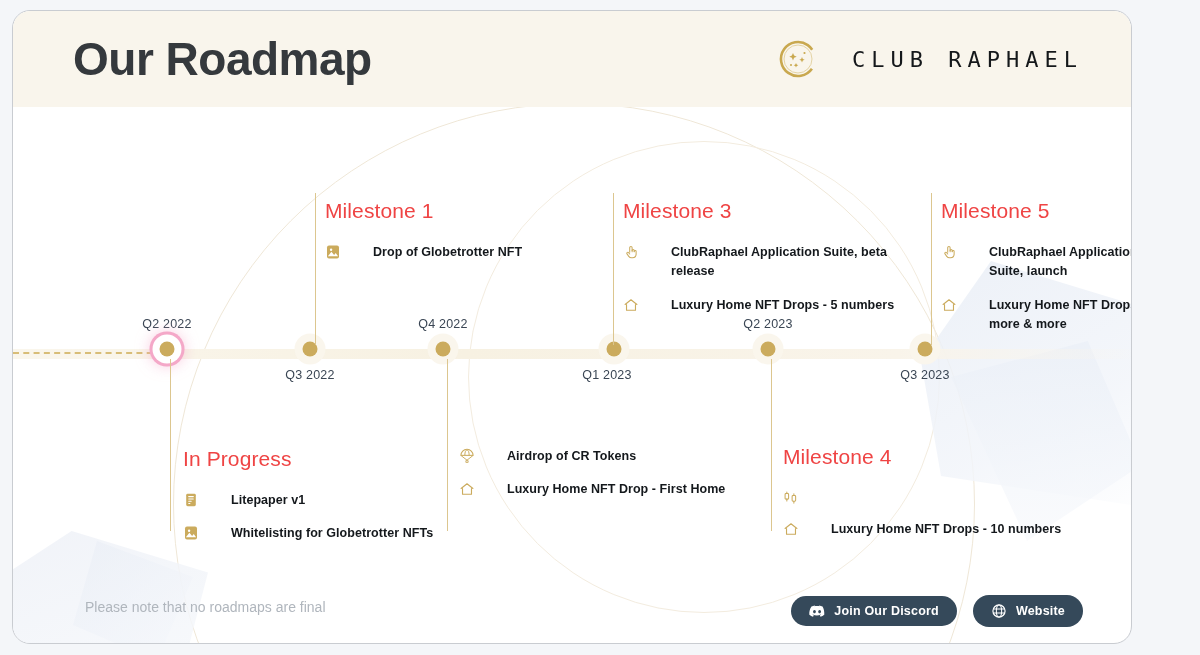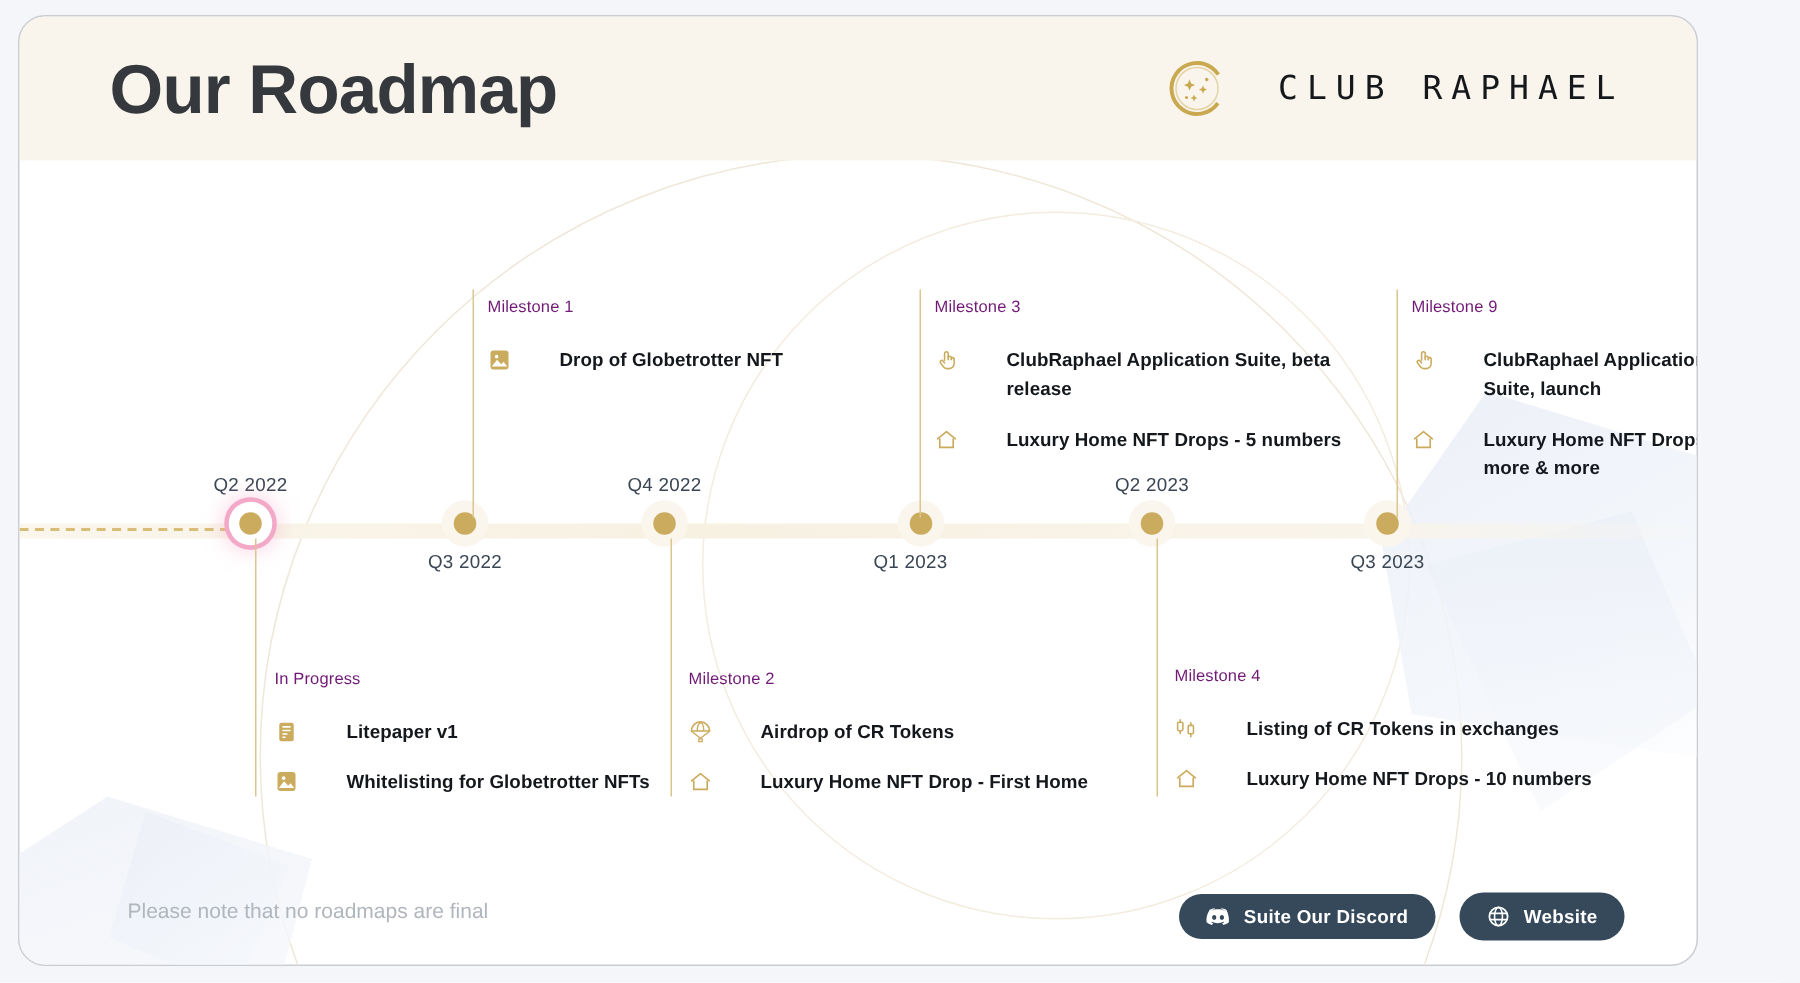--- a/index.html
+++ b/index.html
@@ -88,21 +88,21 @@
   .node-label{
     position:absolute;left:50%;transform:translateX(-50%);
     font-size:12.5px;color:#3a4654;white-space:nowrap;letter-spacing:.2px;
   }
   .label-up{bottom:26px;}
   .label-down{top:26px;}
 
   
   .ms{position:absolute;box-sizing:border-box;}
   .ms-title{
-    font-size:11px;color:#701a75;font-weight:400;margin:0 0 20px 0;
+    font-size:21px;color:#ef4444;font-weight:400;margin:0 0 20px 0;
     letter-spacing:.1px;
   }
   .ms-items{display:flex;flex-direction:column;gap:14px;}
   .ms-item{display:flex;align-items:flex-start;gap:11px;}
   .ms-item-text{
     font-size:12.5px;color:#14181c;font-weight:bold;line-height:1.55;
     letter-spacing:.05px;
     padding-left:21px;
   }
   .ico{width:16px;height:16px;flex:0 0 16px;margin-top:1px;}
@@ -220,21 +220,21 @@
                 <path d="M2.6 9.4 10 3.4l7.4 6" stroke="#cbab5d" stroke-width="1.4" stroke-linecap="round" stroke-linejoin="round"></path>
                 <path d="M4.4 9.6v7h11.2v-7" stroke="#cbab5d" stroke-width="1.4" stroke-linecap="round" stroke-linejoin="round"></path>
               </svg>
             </span>
             <span class="ms-item-text">Luxury Home NFT Drops - 5 numbers</span>
           </div>
         </div>
       </div>
       <div style="position: absolute; width: 1.4px; background: rgb(220, 198, 143); left: 918px; top: 182px; height: 152px;"></div>
       <div class="ms" style="left: 928px; top: 188px; width: 225px;">
-        <div class="ms-title">Milestone 9</div>
+        <div class="ms-title">Milestone 5</div>
         <div class="ms-items">
           <div class="ms-item">
             <span style="display: flex; flex: 0 0 16px;">
               <svg class="ico" viewBox="0 0 20 20" fill="none">
                 <path d="M8.4 10.2V4.6a1.5 1.5 0 0 1 3 0v5.2" stroke="#cbab5d" stroke-width="1.3" stroke-linecap="round"></path>
                 <path d="M11.4 8.2a1.3 1.3 0 0 1 2.6 0v1.6" stroke="#cbab5d" stroke-width="1.3" stroke-linecap="round"></path>
                 <path d="M14 9.2a1.2 1.2 0 0 1 2.4 0v3.4c0 2.8-1.9 4.6-4.5 4.6h-1.3c-1.6 0-2.5-.6-3.4-1.8l-2.2-3c-.5-.7-.3-1.5.4-1.9.6-.3 1.3-.2 1.7.4l1.3 1.6" stroke="#cbab5d" stroke-width="1.3" stroke-linecap="round" stroke-linejoin="round"></path>
               </svg>
             </span>
             <span class="ms-item-text">ClubRaphael Application Suite, launch</span>
@@ -273,21 +273,20 @@
                 <circle cx="7.6" cy="7.2" r="1.5" fill="#fff"></circle>
                 <path d="M3.6 15.4 L8 9.8 L11.4 13.6 L13.4 11.4 L16.4 15.4 Z" fill="#fff"></path>
               </svg>
             </span>
             <span class="ms-item-text">Whitelisting for Globetrotter NFTs</span>
           </div>
         </div>
       </div>
       <div style="position: absolute; width: 1.4px; background: rgb(220, 198, 143); left: 434px; top: 348px; height: 172px;"></div>
       <div class="ms" style="left: 446px; top: 436px; width: 300px;">
-        <div class="ms-title">Milestone 2</div>
         <div class="ms-items">
           <div class="ms-item">
             <span style="display: flex; flex: 0 0 16px;">
               <svg class="ico" viewBox="0 0 20 20" fill="none">
                 <path d="M2.4 9.2a7.6 7.6 0 0 1 15.2 0" stroke="#cbab5d" stroke-width="1.4" stroke-linecap="round"></path>
                 <path d="M2.4 9.2h15.2" stroke="#cbab5d" stroke-width="1.3"></path>
                 <path d="M7.3 9.2c0-4.4 1.2-6.8 2.7-6.8s2.7 2.4 2.7 6.8" stroke="#cbab5d" stroke-width="1.2"></path>
                 <path d="M2.7 9.6 10 15.2 17.3 9.6" stroke="#cbab5d" stroke-width="1.2" stroke-linejoin="round"></path>
                 <path d="M8.6 15.8h2.8v2.2H8.6z" stroke="#cbab5d" stroke-width="1.1"></path>
               </svg>
@@ -311,21 +310,20 @@
         <div class="ms-items">
           <div class="ms-item">
             <span style="display: flex; flex: 0 0 16px;">
               <svg class="ico" viewBox="0 0 20 20" fill="none">
                 <rect x="2.6" y="4.4" width="4.4" height="7" rx="1.1" stroke="#cbab5d" stroke-width="1.3"></rect>
                 <path d="M4.8 2.4v2M4.8 11.4v2.4" stroke="#cbab5d" stroke-width="1.3" stroke-linecap="round"></path>
                 <rect x="11.4" y="7" width="4.4" height="7" rx="1.1" stroke="#cbab5d" stroke-width="1.3"></rect>
                 <path d="M13.6 4.8v2.2M13.6 14v2.4" stroke="#cbab5d" stroke-width="1.3" stroke-linecap="round"></path>
               </svg>
             </span>
-            <span class="ms-item-text">Listing of CR Tokens in exchanges</span>
           </div>
           <div class="ms-item">
             <span style="display: flex; flex: 0 0 16px;">
               <svg class="ico" viewBox="0 0 20 20" fill="none">
                 <path d="M2.6 9.4 10 3.4l7.4 6" stroke="#cbab5d" stroke-width="1.4" stroke-linecap="round" stroke-linejoin="round"></path>
                 <path d="M4.4 9.6v7h11.2v-7" stroke="#cbab5d" stroke-width="1.4" stroke-linecap="round" stroke-linejoin="round"></path>
               </svg>
             </span>
             <span class="ms-item-text">Luxury Home NFT Drops - 10 numbers</span>
           </div>
@@ -334,21 +332,21 @@
     </div>
 
   <div id="footer-note">Please note that no roadmaps are final</div>
   <div id="footer-actions">
       <button class="pill">
         <span style="display: flex; align-items: center;">
           <svg width="16" height="13" viewBox="0 0 24 18" fill="#fff">
               <path d="M20.3 1.6A19.8 19.8 0 0 0 15.4.1l-.3.6c1.7.4 2.9 1 4.1 1.8-2-1-4-1.6-7.2-1.6S6.8 1.5 4.8 2.5c1.2-.8 2.6-1.5 4.1-1.8L8.6.1a19.7 19.7 0 0 0-4.9 1.5C.9 5.8.2 9.9.5 13.9c1.9 1.4 3.7 2.2 5.5 2.8l1.2-1.8c-.7-.3-1.4-.6-2-1 .2-.1.3-.2.5-.3 3.9 1.8 8.1 1.8 12 0l.5.3c-.6.4-1.3.7-2 1l1.2 1.8c1.8-.6 3.6-1.4 5.5-2.8.4-4.7-.7-8.7-2.6-12.3ZM8.2 11.6c-1.2 0-2.1-1.1-2.1-2.4S7 6.8 8.2 6.8s2.2 1.1 2.1 2.4c0 1.3-.9 2.4-2.1 2.4Zm7.7 0c-1.2 0-2.1-1.1-2.1-2.4s.9-2.4 2.1-2.4 2.2 1.1 2.1 2.4c0 1.3-.9 2.4-2.1 2.4Z"></path>
           </svg>
         </span>
-        <span>Suite Our Discord</span>
+        <span>Join Our Discord</span>
       </button>
       <button class="pill">
         <span style="display: flex; align-items: center;">
           <svg width="16" height="16" viewBox="0 0 20 20" fill="none">
               <circle cx="10" cy="10" r="7.6" stroke="#fff" stroke-width="1.5"></circle>
               <ellipse cx="10" cy="10" rx="3.3" ry="7.6" stroke="#fff" stroke-width="1.3"></ellipse>
               <path d="M2.8 7.4h14.4M2.8 12.6h14.4" stroke="#fff" stroke-width="1.3"></path>
           </svg>
         </span>
         <span>Website</span>

